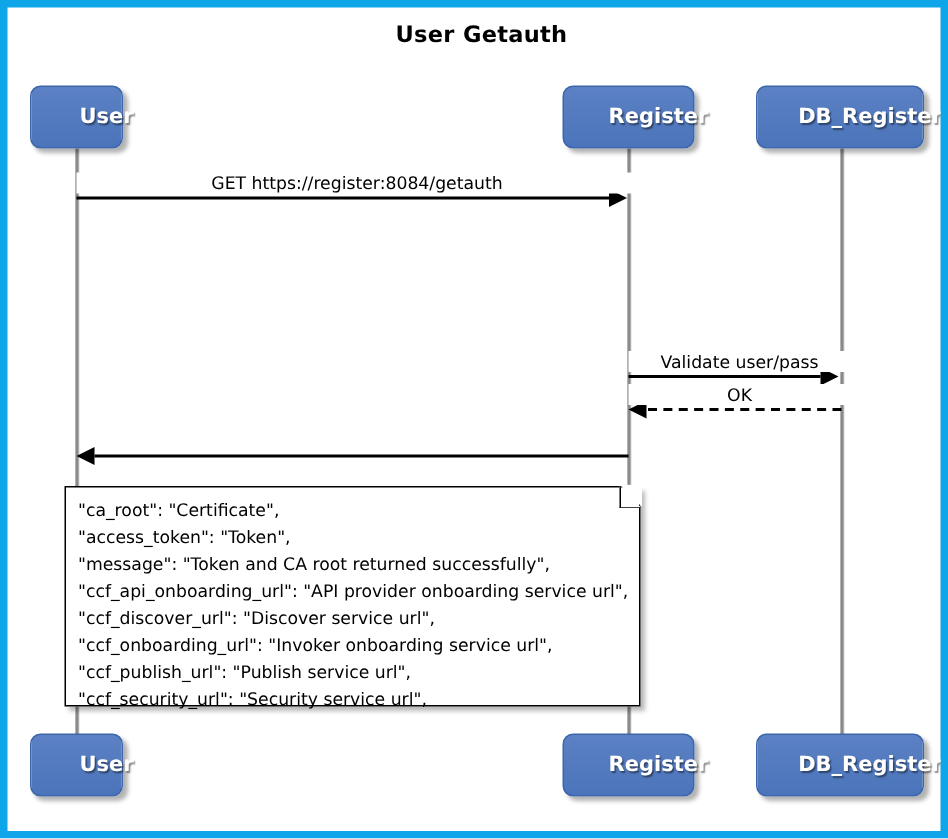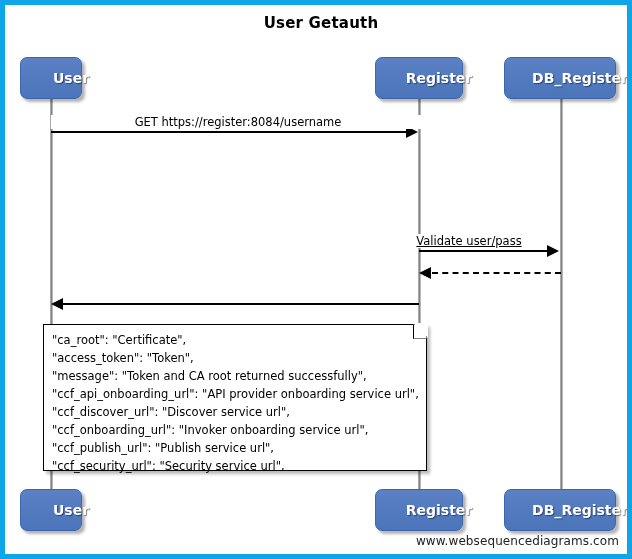--- a/index.html
+++ b/index.html
@@ -153,29 +153,30 @@
   </div>
   <div class="participant" style="left:370px; top:52px; width:88px; height:42px;">
     <span>Register</span>
   </div>
   <div class="participant" style="left:499px; top:52px; width:112px; height:42px;">
     <span>DB_Register</span>
   </div>
 
   <div class="msg-line" style="left:46px; top:126px; width:356px;"></div>
   <div class="arrow-head right" style="left:401px; top:121px;"></div>
-  <div class="msg-label" style="left:46px; top:110px; width:368px;">GET https://register:8084/username</div>
+  <div class="msg-label" style="left:46px; top:110px; width:368px;">GET https://register:8084/getauth</div>
 
 
   <div class="msg-line" style="left:414px; top:245px; width:128px;"></div>
   <div class="arrow-head right" style="left:542px; top:240px;"></div>
-  <div class="msg-label" style="left:390px; top:229px; width:142px;text-decoration:underline;">Validate user/pass</div>
+  <div class="msg-label" style="left:414px; top:229px; width:142px;">Validate user/pass</div>
 
   <div class="msg-line dashed" style="left:427px; top:267px; width:129px;"></div>
   <div class="arrow-head left" style="left:414px; top:262px;"></div>
+  <div class="msg-label" style="left:414px; top:251px; width:142px;">OK</div>
 
   <div class="msg-line" style="left:58px; top:298px; width:356px;"></div>
   <div class="arrow-head left" style="left:46px; top:293px;"></div>
 
   <div class="note" style="left:38px; top:319px; width:384px; height:147px;">
     <div class="fold-cut"></div>
     <div class="fold"></div>
     <div class="note-line">"ca_root": "Certificate",</div>
     <div class="note-line">"access_token": "Token",</div>
     <div class="note-line">"message": "Token and CA root returned successfully",</div>
@@ -189,15 +190,14 @@
   <div class="participant" style="left:15px; top:484px; width:62px; height:42px;">
     <span>User</span>
   </div>
   <div class="participant" style="left:370px; top:484px; width:88px; height:42px;">
     <span>Register</span>
   </div>
   <div class="participant" style="left:499px; top:484px; width:112px; height:42px;">
     <span>DB_Register</span>
   </div>
 
-  <div class="footer">www.websequencediagrams.com</div>
 
 </div>
 
 </body></html>

